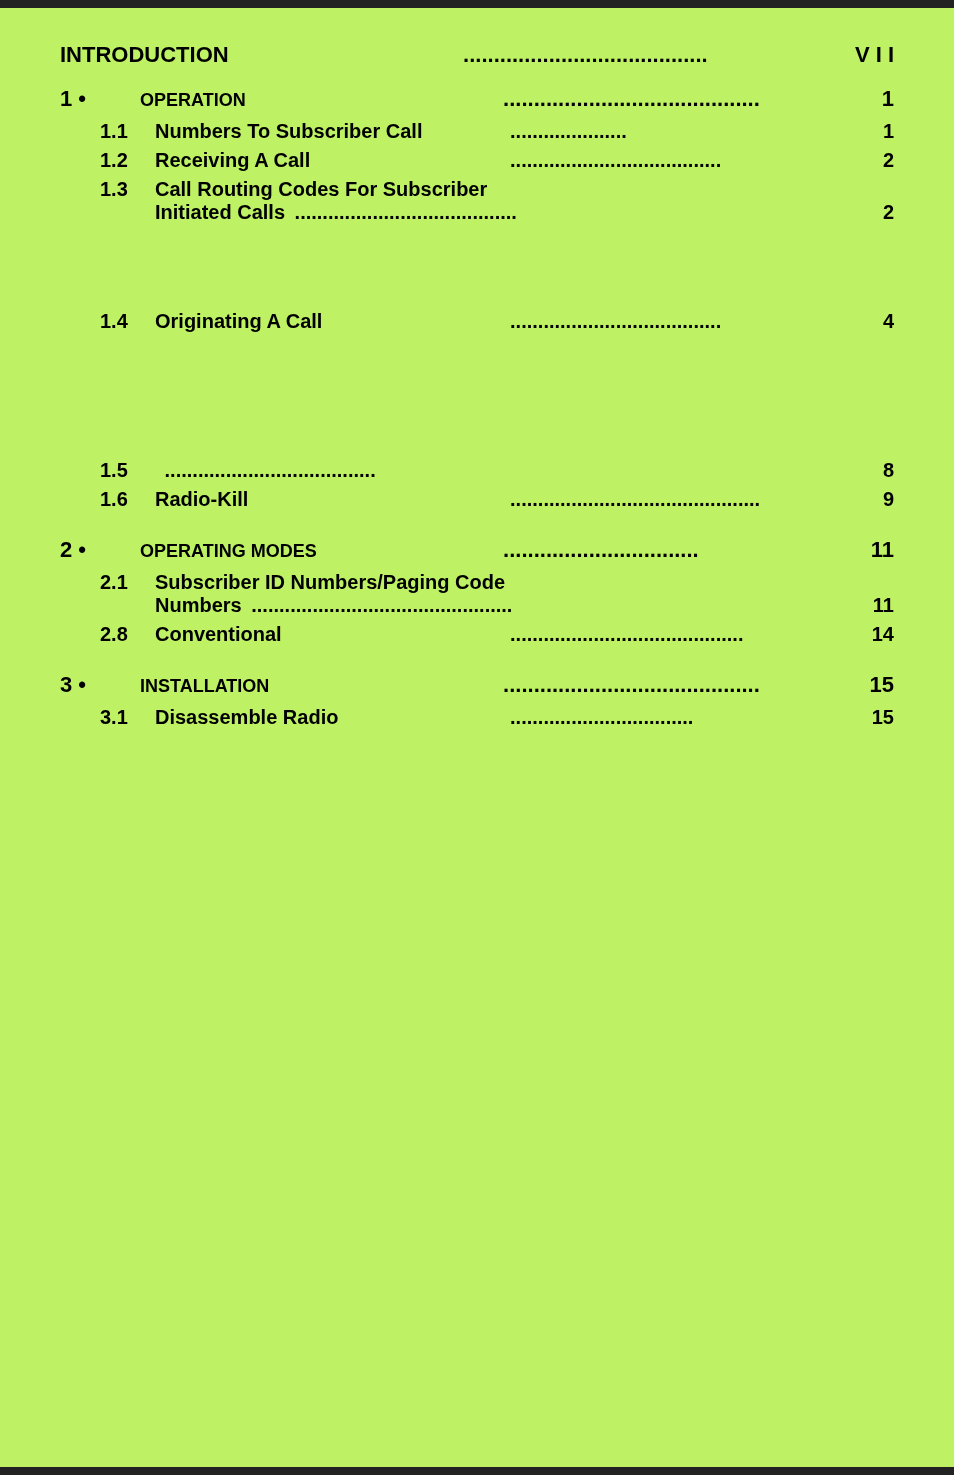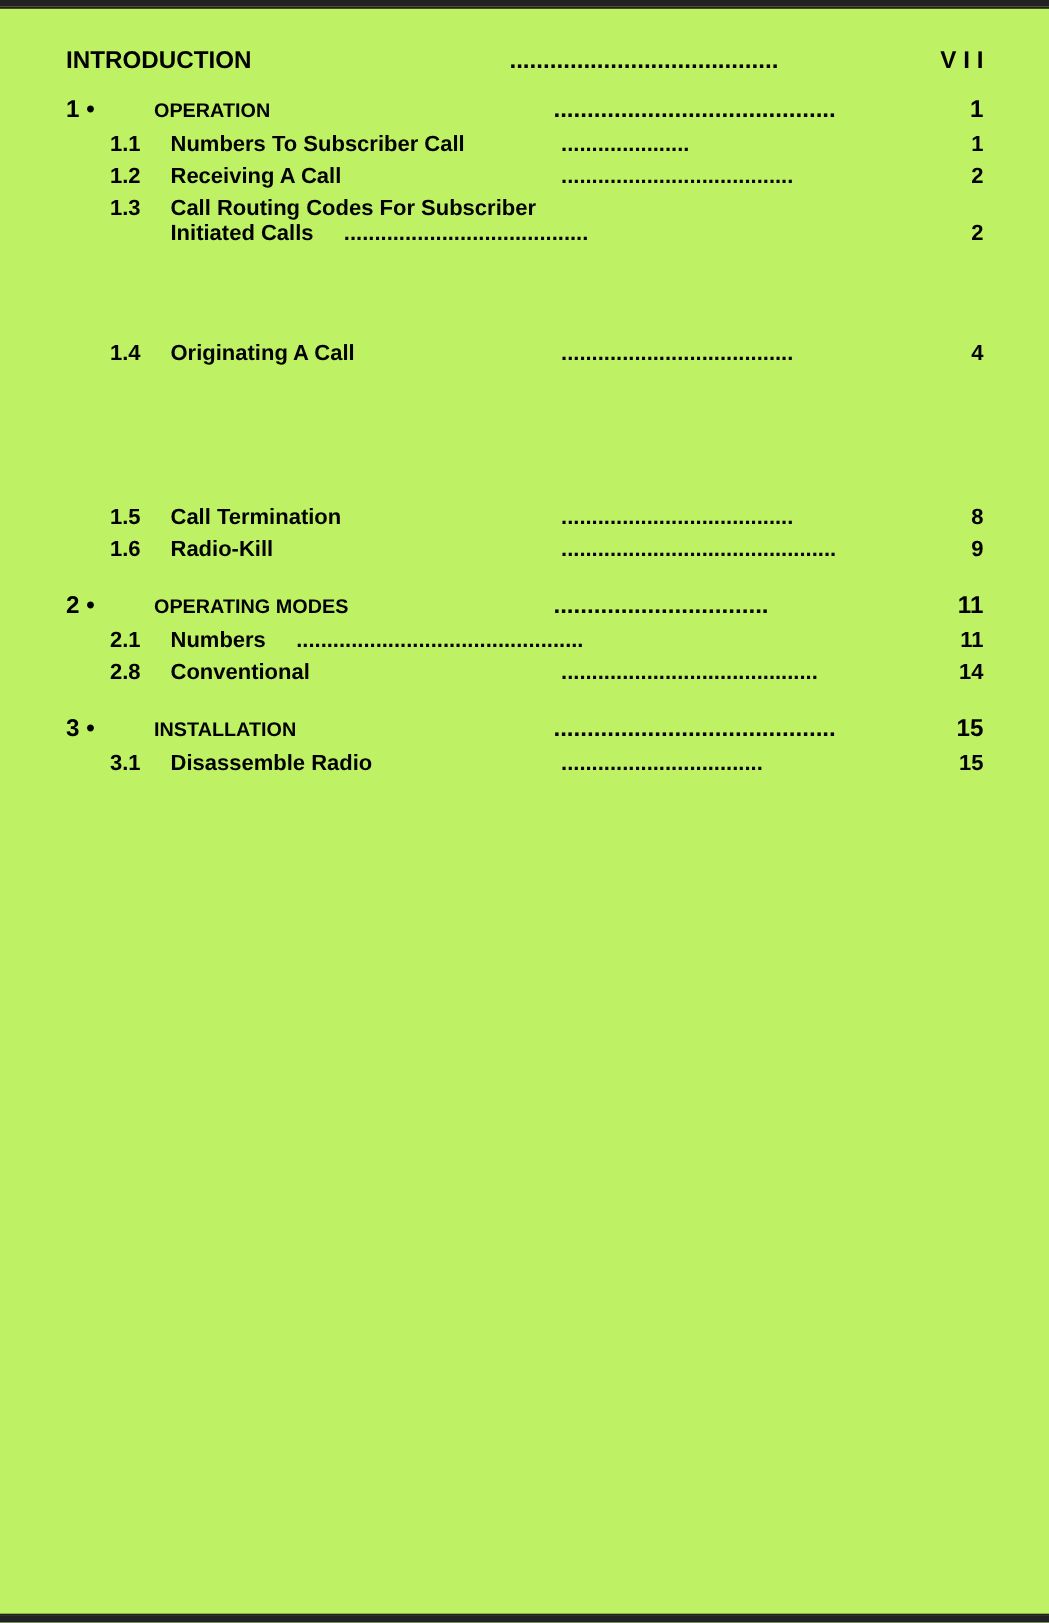--- a/index.html
+++ b/index.html
@@ -163,21 +163,20 @@
 
     .entry-level2-wrap .toc-title-line1 {
       font-weight: bold;
       font-size: 20px;
       color: #000;
     }
 
     .entry-level2-wrap .toc-title-line2-row {
       display: flex;
       align-items: flex-end;
-      gap: 18px;
     }
 
     .entry-level2-wrap .toc-title-line2 {
       font-weight: bold;
       font-size: 20px;
       color: #000;
     }
 
     .entry-level2-wrap .toc-dots {
       font-size: 20px;
@@ -277,21 +276,20 @@
       <span class="toc-number">1.4</span>
       <span class="toc-title">Originating A Call</span>
       <span class="toc-dots">&nbsp;......................................</span>
       <span class="toc-page">4</span>
     </div>
 
     <div class="spacer-large"></div>
 
     <div class="entry-level2">
       <span class="toc-number">1.5</span>
-      <span class="toc-title">Call Termination</span>
       <span class="toc-dots">&nbsp;......................................</span>
       <span class="toc-page">8</span>
     </div>
 
     <div class="entry-level2">
       <span class="toc-number">1.6</span>
       <span class="toc-title">Radio-Kill</span>
       <span class="toc-dots">&nbsp;.............................................</span>
       <span class="toc-page">9</span>
     </div>
@@ -301,20 +299,21 @@
     <div class="entry-level1">
       <span class="toc-number">2 •</span>
       <span class="toc-title">OPERATING MODES</span>
       <span class="toc-dots">&nbsp;................................</span>
       <span class="toc-page">11</span>
     </div>
 
     <div class="entry-level2-wrap">
       <span class="toc-number">2.1</span>
       <div class="toc-body">
+        <span class="toc-title-line1">Subscriber ID Numbers/Paging Code</span>
         <div class="toc-title-line2-row">
           <span class="toc-title-line2">Numbers</span>
           <span class="toc-dots">&nbsp;...............................................</span>
           <span class="toc-page">11</span>
         </div>
       </div>
     </div>
 
     <div class="entry-level2">
       <span class="toc-number">2.8</span>

